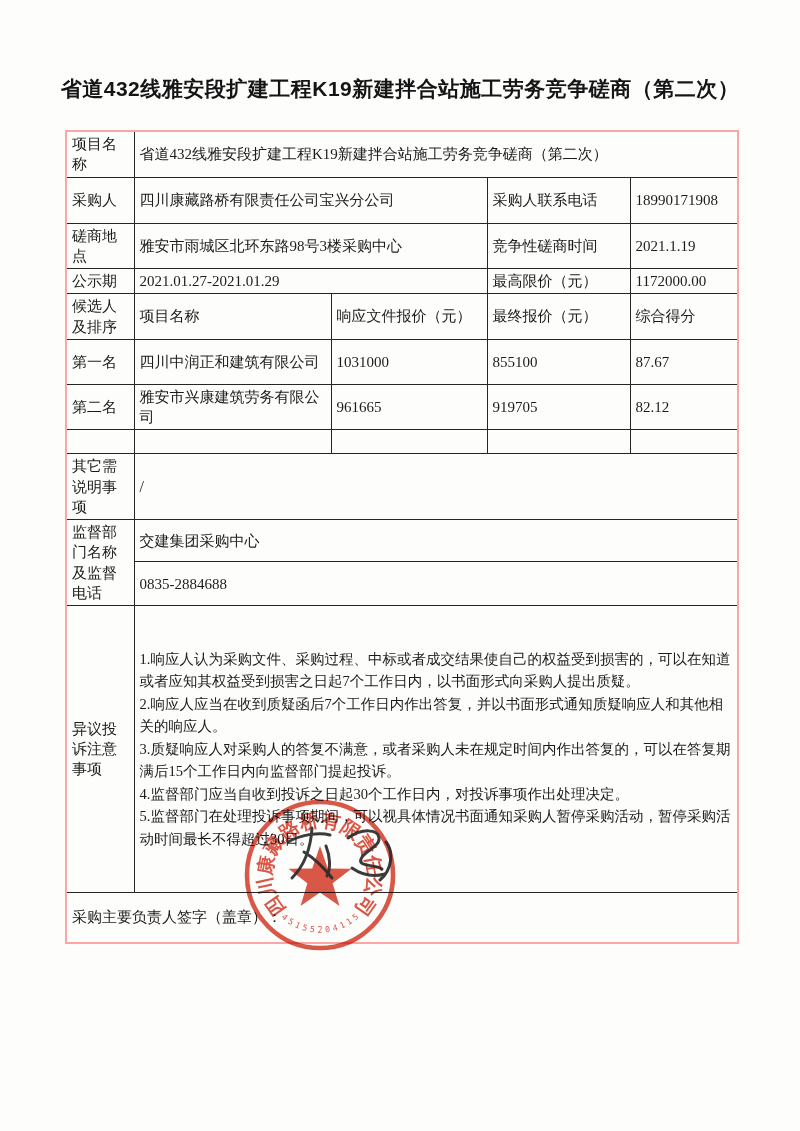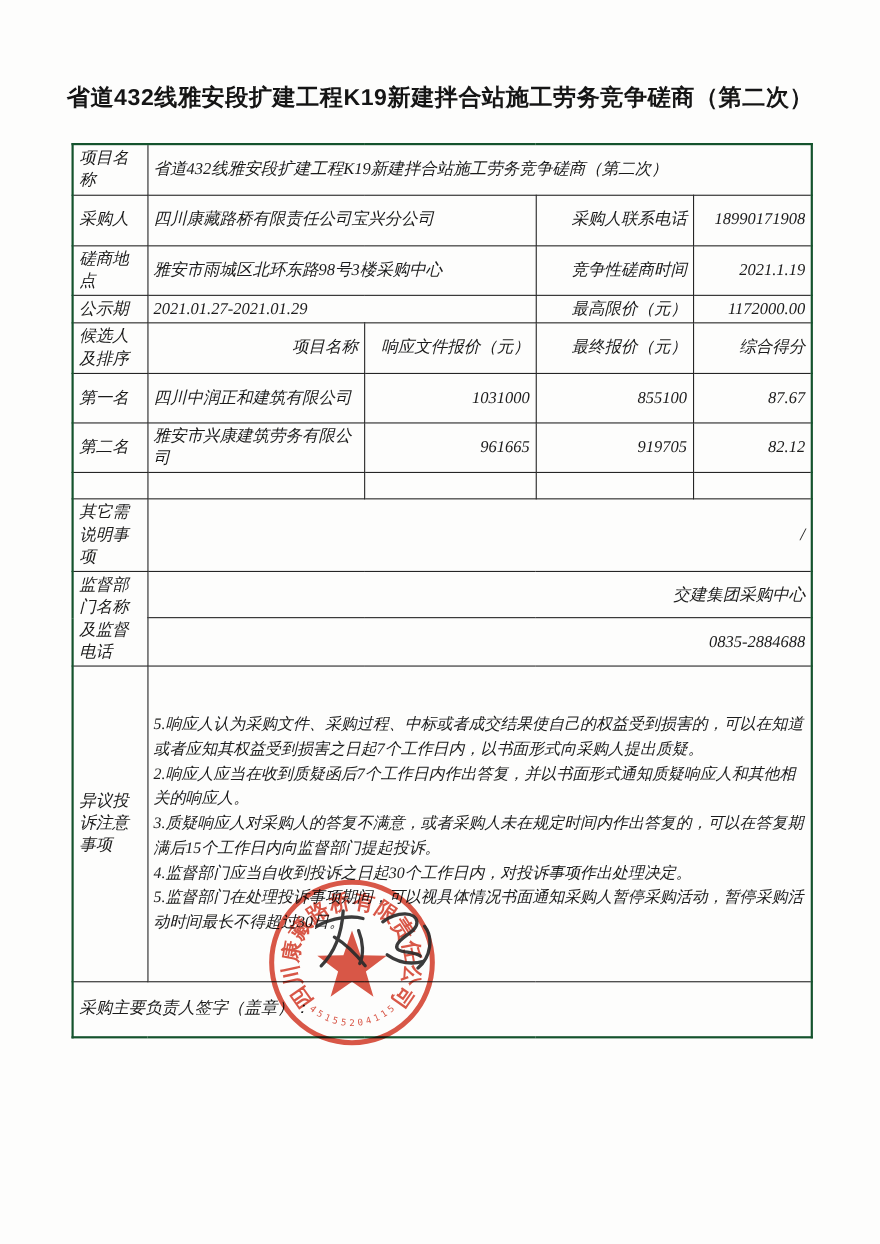--- a/index.html
+++ b/index.html
@@ -19,23 +19,23 @@
     border-collapse:collapse;table-layout:fixed;
     font-size:15px;color:#1b1b1b;
   }
   table.main td{
     border:1.5px solid #262626;
     padding:2px 5px;
     overflow:hidden;
     vertical-align:middle;
     line-height:1.35;
   }
-  table.main{border:2px solid #14532d;font-style:italic;}
+  table.main{border:2px solid #fca5a5;}
   td.lbl{padding:2px 2px 2px 4px;text-align:left;}
-  td.ctr{text-align:right;}
+  td.ctr{text-align:left;}
   td.lft{text-align:left;padding-left:7px;}
   td.notes-cell{padding:6px 8px;}
   .notes-cell div{margin:0;line-height:1.55;font-size:14.5px;text-align:left;}
   .slash{font-size:16px;}
   .stamp{
     position:absolute;left:237px;top:792px;width:166px;height:166px;
     opacity:0.85;mix-blend-mode:multiply;pointer-events:none;
   }
   .stamp svg{width:100%;height:100%;}
   .stamp-char{
@@ -124,21 +124,21 @@
   <tr style="height:36px">
     <td class="lbl" rowspan="2">监督部门名称及监督电话</td>
     <td class="ctr" colspan="4">交建集团采购中心</td>
   </tr>
   <tr style="height:37px">
     <td class="ctr" colspan="4">0835-2884688</td>
   </tr>
   <tr style="height:287px">
     <td class="lbl">异议投诉注意事项</td>
     <td class="notes-cell" colspan="4">
-      <div>5.响应人认为采购文件、采购过程、中标或者成交结果使自己的权益受到损害的，可以在知道或者应知其权益受到损害之日起7个工作日内，以书面形式向采购人提出质疑。</div>
+      <div>1.响应人认为采购文件、采购过程、中标或者成交结果使自己的权益受到损害的，可以在知道或者应知其权益受到损害之日起7个工作日内，以书面形式向采购人提出质疑。</div>
       <div>2.响应人应当在收到质疑函后7个工作日内作出答复，并以书面形式通知质疑响应人和其他相关的响应人。</div>
       <div>3.质疑响应人对采购人的答复不满意，或者采购人未在规定时间内作出答复的，可以在答复期满后15个工作日内向监督部门提起投诉。</div>
       <div>4.监督部门应当自收到投诉之日起30个工作日内，对投诉事项作出处理决定。</div>
       <div>5.监督部门在处理投诉事项期间，可以视具体情况书面通知采购人暂停采购活动，暂停采购活动时间最长不得超过30日。</div>
     </td>
   </tr>
   <tr style="height:50px">
     <td class="lft" colspan="5">采购主要负责人签字（盖章）：</td>
   </tr>
 </tbody>

